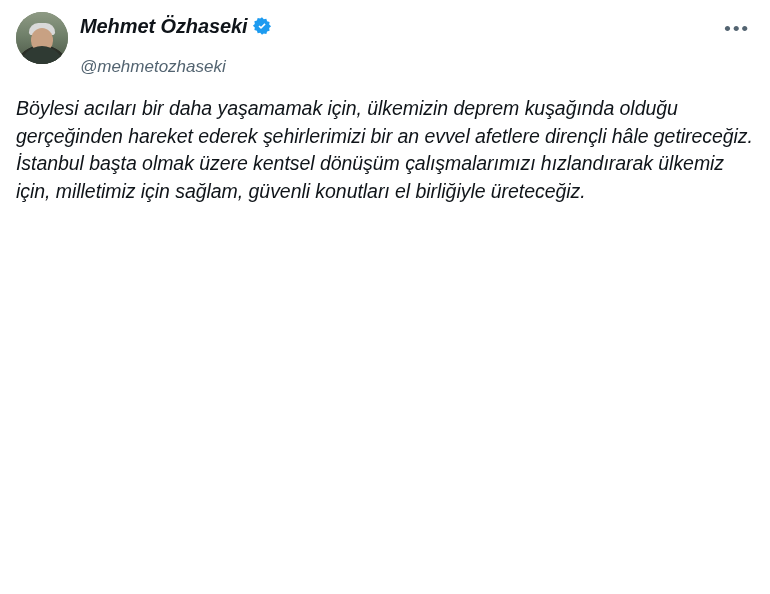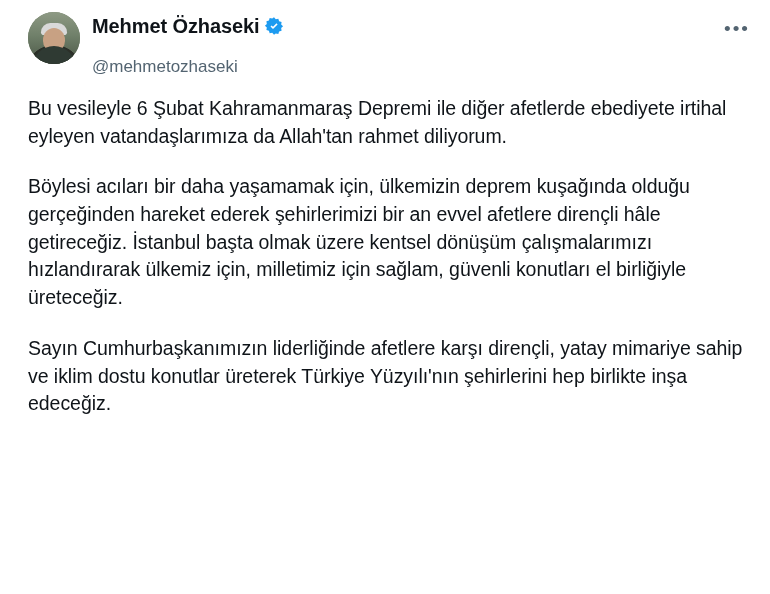--- a/index.html
+++ b/index.html
@@ -10,22 +10,23 @@
   body {
     width: 770px;
     height: 594px;
     font-family: "Liberation Sans", sans-serif;
     color: #0f1419;
     overflow: hidden;
   }
   .tweet-card {
     width: 770px;
     box-sizing: border-box;
-    padding: 8px 16px 0 28px;
+    padding: 8px 16px 0 16px;
     background: #ffffff;
+    font-style: italic;
   }
   .tweet-header {
     display: flex;
     align-items: flex-start;
     position: relative;
     padding-top: 4px;
   }
   .avatar {
     width: 52px;
     height: 52px;
@@ -156,18 +157,16 @@
           </svg>
         </span>
       </div>
       <div class="handle">@mehmetozhaseki</div>
     </div>
 
     <div class="more-button">•••</div>
   </div>
 
   <div class="tweet-body">
-    <p>Bu vesileyle 6 Şubat Kahramanmaraş Depremi ile diğer afetlerde ebediyete irtihal eyleyen vatandaşlarımıza da Allah'tan rahmet diliyorum.</p>
     <p>Böylesi acıları bir daha yaşamamak için, ülkemizin deprem kuşağında olduğu gerçeğinden hareket ederek şehirlerimizi bir an evvel afetlere dirençli hâle getireceğiz. İstanbul başta olmak üzere kentsel dönüşüm çalışmalarımızı hızlandırarak ülkemiz için, milletimiz için sağlam, güvenli konutları el birliğiyle üreteceğiz.</p>
-    <p>Sayın Cumhurbaşkanımızın liderliğinde afetlere karşı dirençli, yatay mimariye sahip ve iklim dostu konutlar üreterek Türkiye Yüzyılı'nın şehirlerini hep birlikte inşa edeceğiz.</p>
   </div>
 
 </div>
 
 </body></html>

